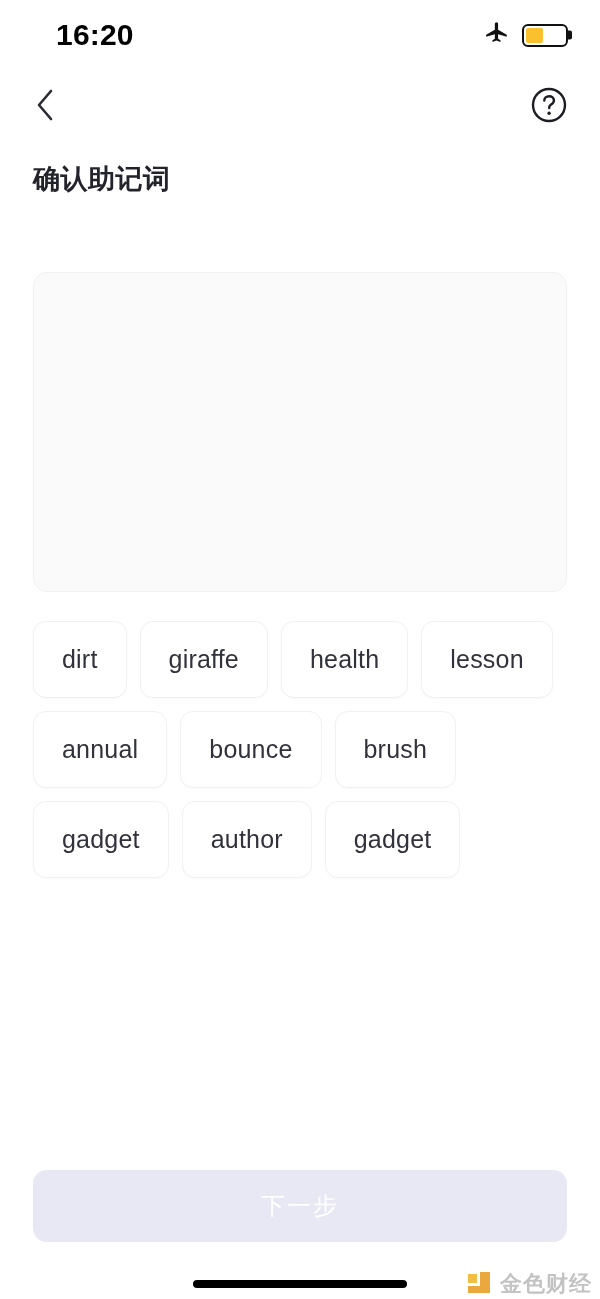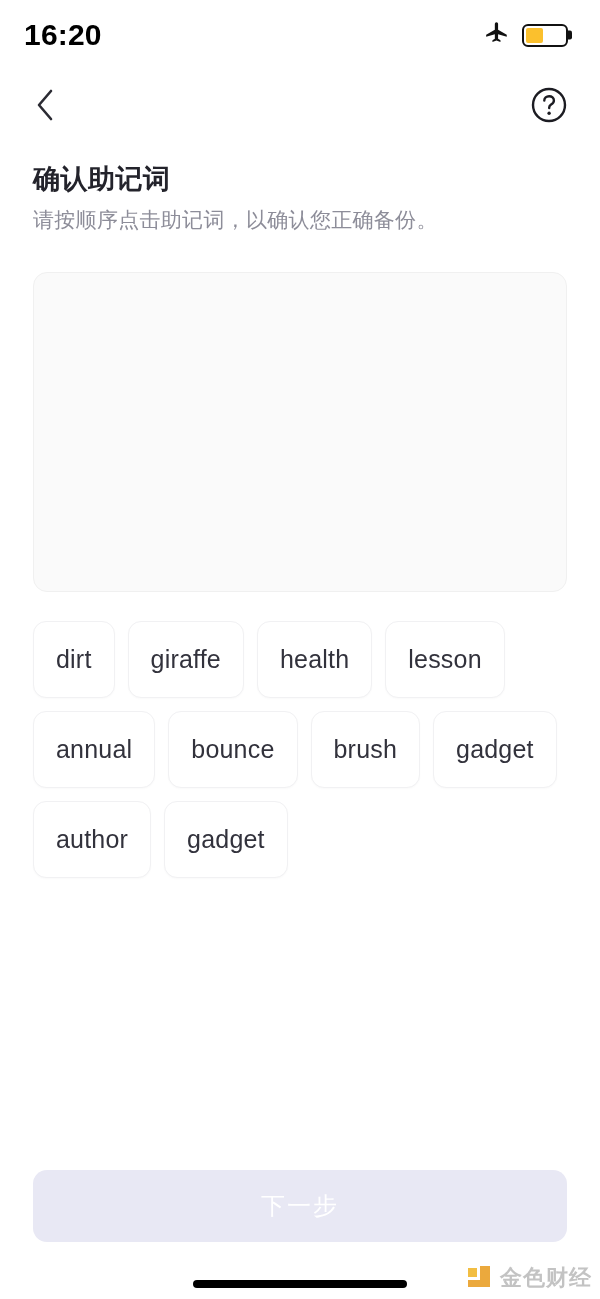--- a/index.html
+++ b/index.html
@@ -9,21 +9,21 @@
     font-family:"Liberation Sans", sans-serif;
     -webkit-font-smoothing:antialiased;
     overflow:hidden;
   }
   .phone { position:relative; width:600px; height:1299px; background:#fff; }
 
   
   .status-bar {
     position:absolute; top:0; left:0; width:600px; height:70px;
     display:flex; align-items:center; justify-content:space-between;
-    padding:0 32px 0 24px;
+    padding:0 32px 0 56px;
   }
   .status-time {
     font-size:30px; font-weight:700; color:#000; letter-spacing:0.2px;
   }
   .status-right { display:flex; align-items:center; gap:12px; }
   .airplane-icon { display:block; }
   .battery {
     position:relative; width:46px; height:23px;
     border:2.5px solid #111; border-radius:6px;
     display:flex; align-items:center; padding:2px;
@@ -79,41 +79,41 @@
   
   .word-bank {
     position:absolute; left:33px; top:621px; width:540px;
     display:flex; flex-wrap:wrap; gap:13px;
   }
   .word-chip {
     background:#ffffff;
     border:1px solid #f1f1f3;
     border-radius:13px;
     height:77px;
-    padding:0 22px;
+    padding:0 28px;
     display:flex; align-items:center; justify-content:center;
     font-size:25px; color:#32323c; letter-spacing:0.2px;
     cursor:pointer;
     box-shadow:0 1px 2px rgba(0,0,0,0.025);
   }
 
   
   .next-button {
     position:absolute; left:33px; top:1170px;
     width:534px; height:72px;
     background:#e8e8f4;
     border:none; border-radius:14px;
     color:#ffffff; font-size:24px;
     font-family:"Liberation Sans", sans-serif;
     letter-spacing:2px; cursor:default;
   }
 
   
   .watermark {
-    position:absolute; right:8px; bottom:6px;
+    position:absolute; right:8px; bottom:0;
     display:flex; align-items:center; gap:6px;
     opacity:0.85;
   }
   .wm-logo { position:relative; width:26px; height:24px; }
   .wm-sq1 { position:absolute; left:0; top:2px; width:9px; height:9px; background:#F0B323; }
   .wm-sq2 { position:absolute; left:12px; top:0; width:10px; height:20px; background:#E89B1C; }
   .wm-sq3 { position:absolute; left:0; top:14px; width:22px; height:7px; background:#E89B1C; }
   .wm-text {
     font-size:22px; font-weight:700; color:#b9b9b9; letter-spacing:1px;
   }
@@ -158,21 +158,20 @@
           <circle cx="19" cy="19" r="16" stroke="#1c1c22" stroke-width="2.4"></circle>
           <path d="M14.3 14.6c0-2.6 2.1-4.4 4.8-4.4 2.8 0 4.8 1.7 4.8 4.2 0 2.1-1.2 3.2-2.8 4.2-1.3.8-1.9 1.5-1.9 2.9v.6" stroke="#1c1c22" stroke-width="2.4" stroke-linecap="round" stroke-linejoin="round"></path>
           <circle cx="19.1" cy="27.3" r="1.7" fill="#1c1c22"></circle>
         </svg>
       </span>
     </button>
   </div>
 
   <div class="heading-block">
     <div class="page-title">确认助记词</div>
-    <div class="page-subtitle">请按顺序点击助记词，以确认您正确备份。</div>
   </div>
 
   <div class="answer-area" id="answer-area"></div>
 
   <div class="word-bank" id="word-bank">
       <div class="word-chip">dirt</div>
       <div class="word-chip">giraffe</div>
       <div class="word-chip">health</div>
       <div class="word-chip">lesson</div>
       <div class="word-chip">annual</div>

